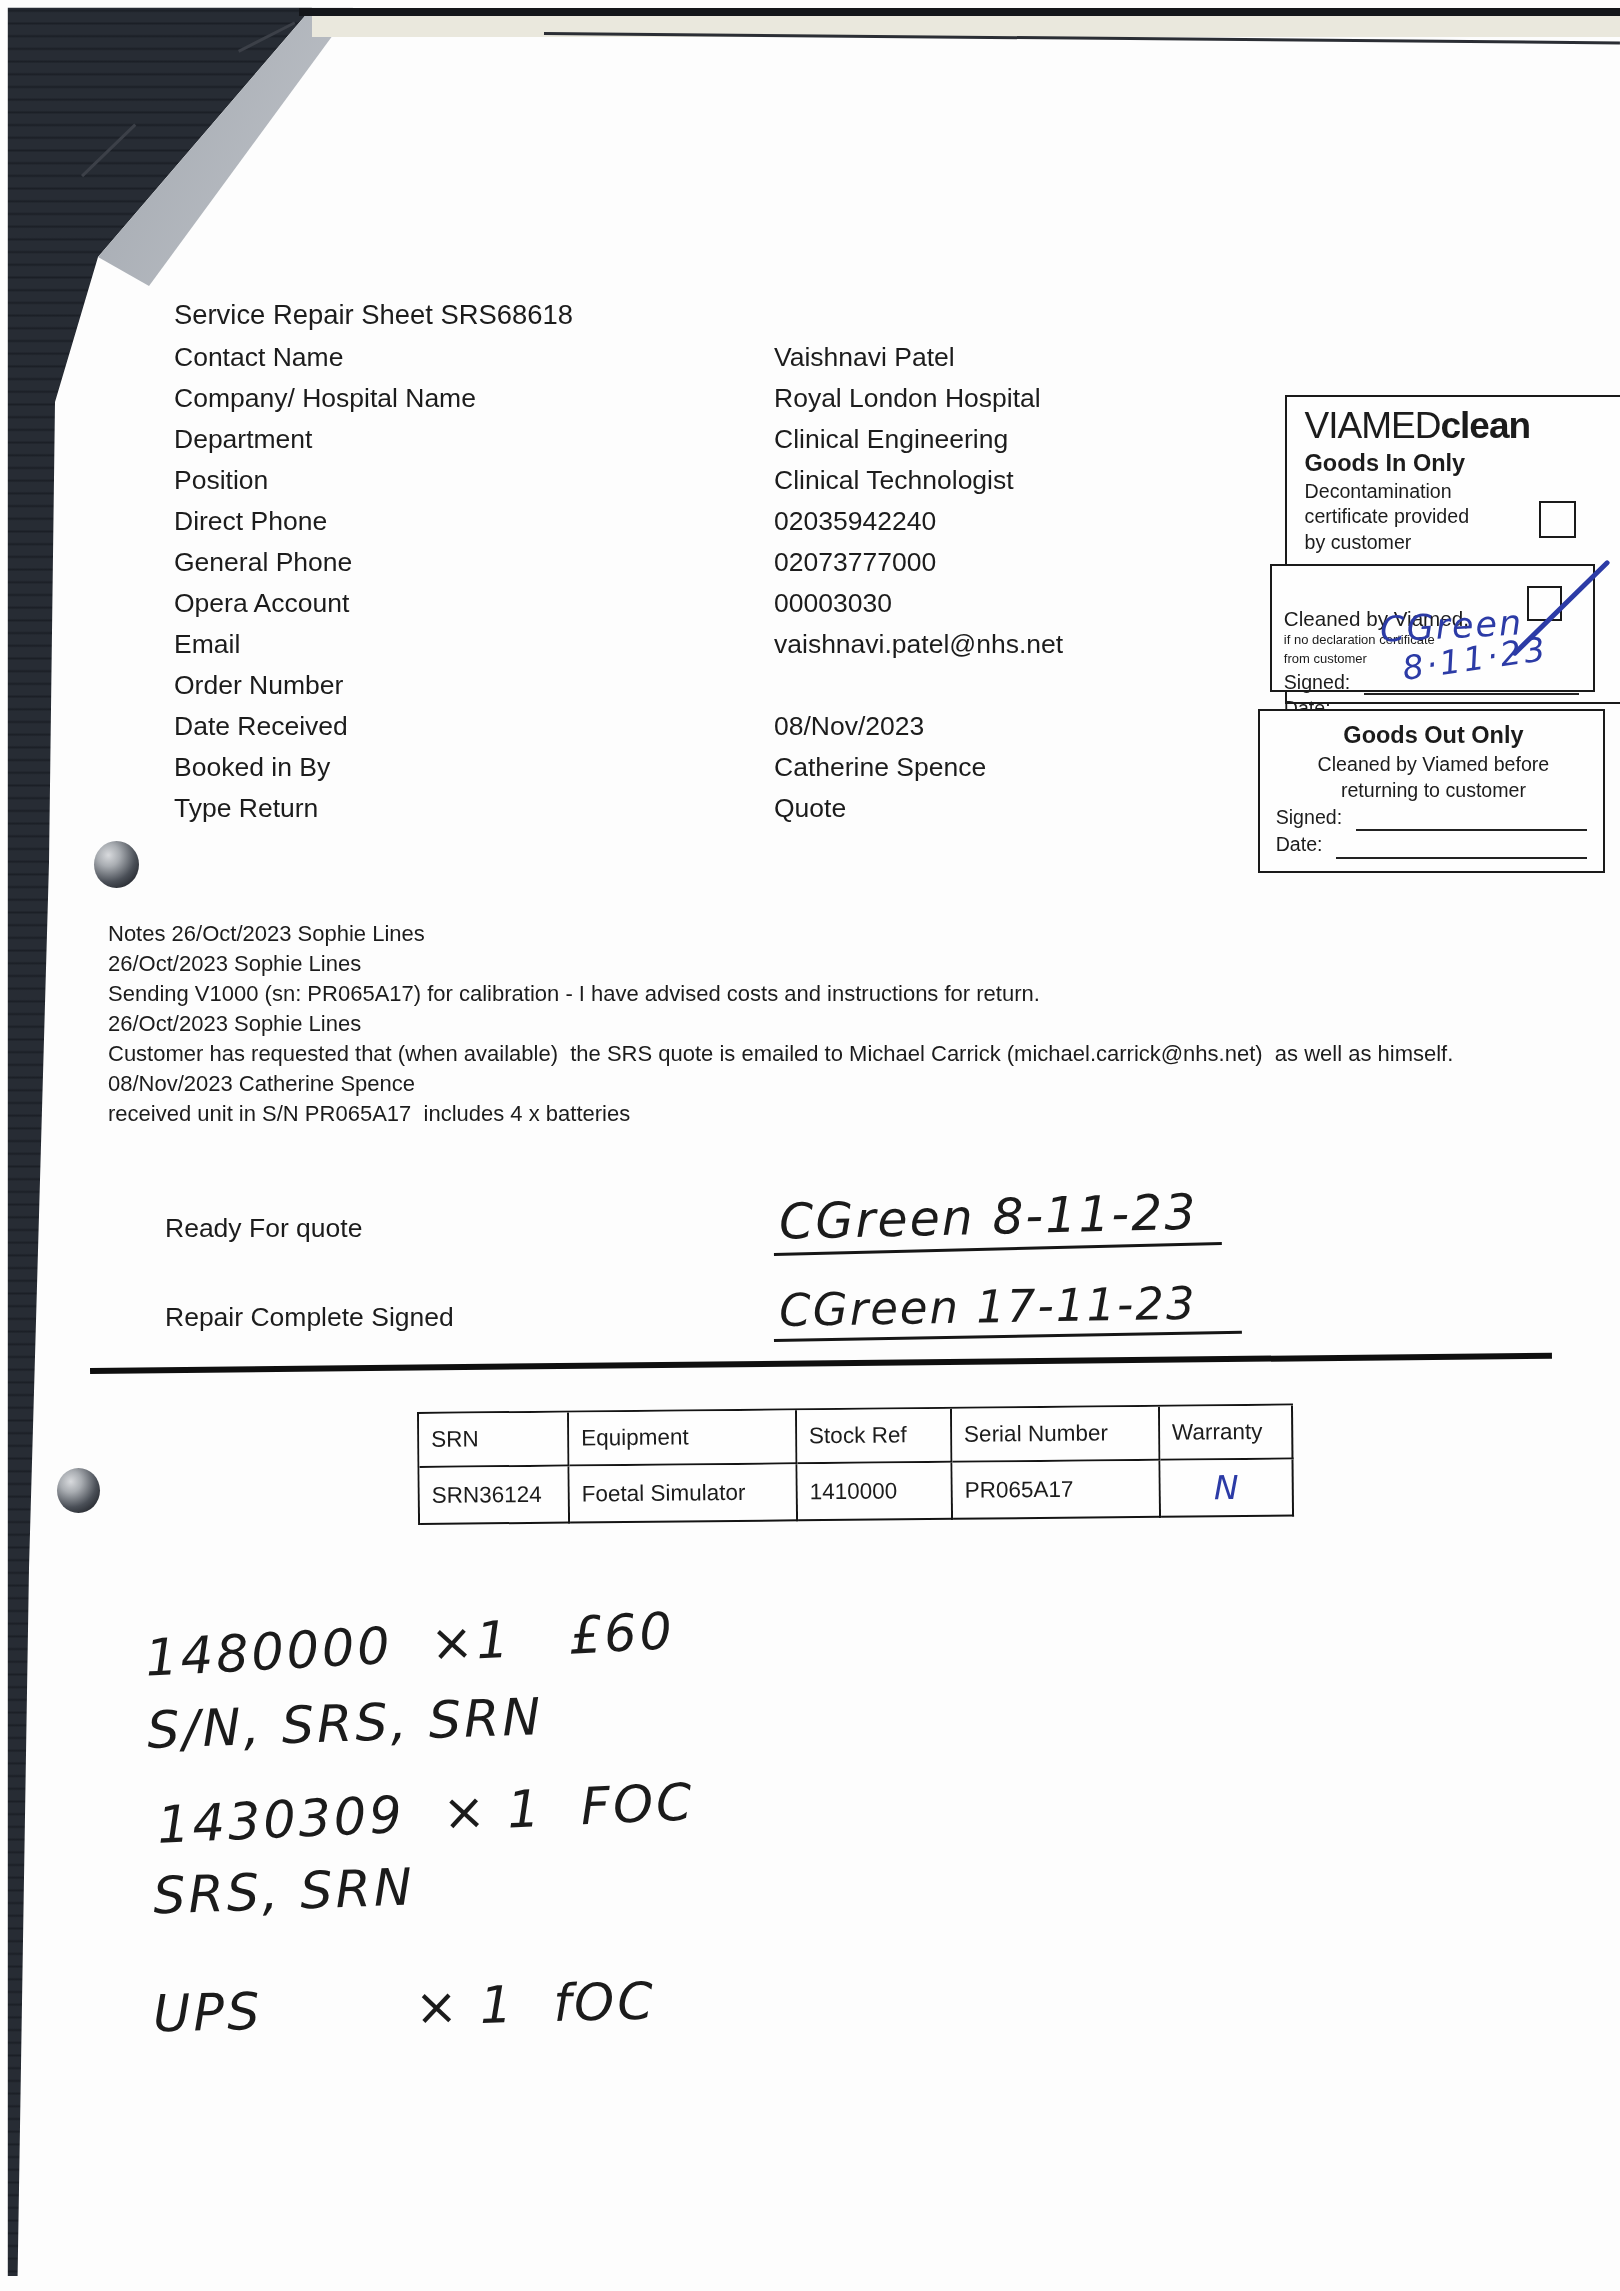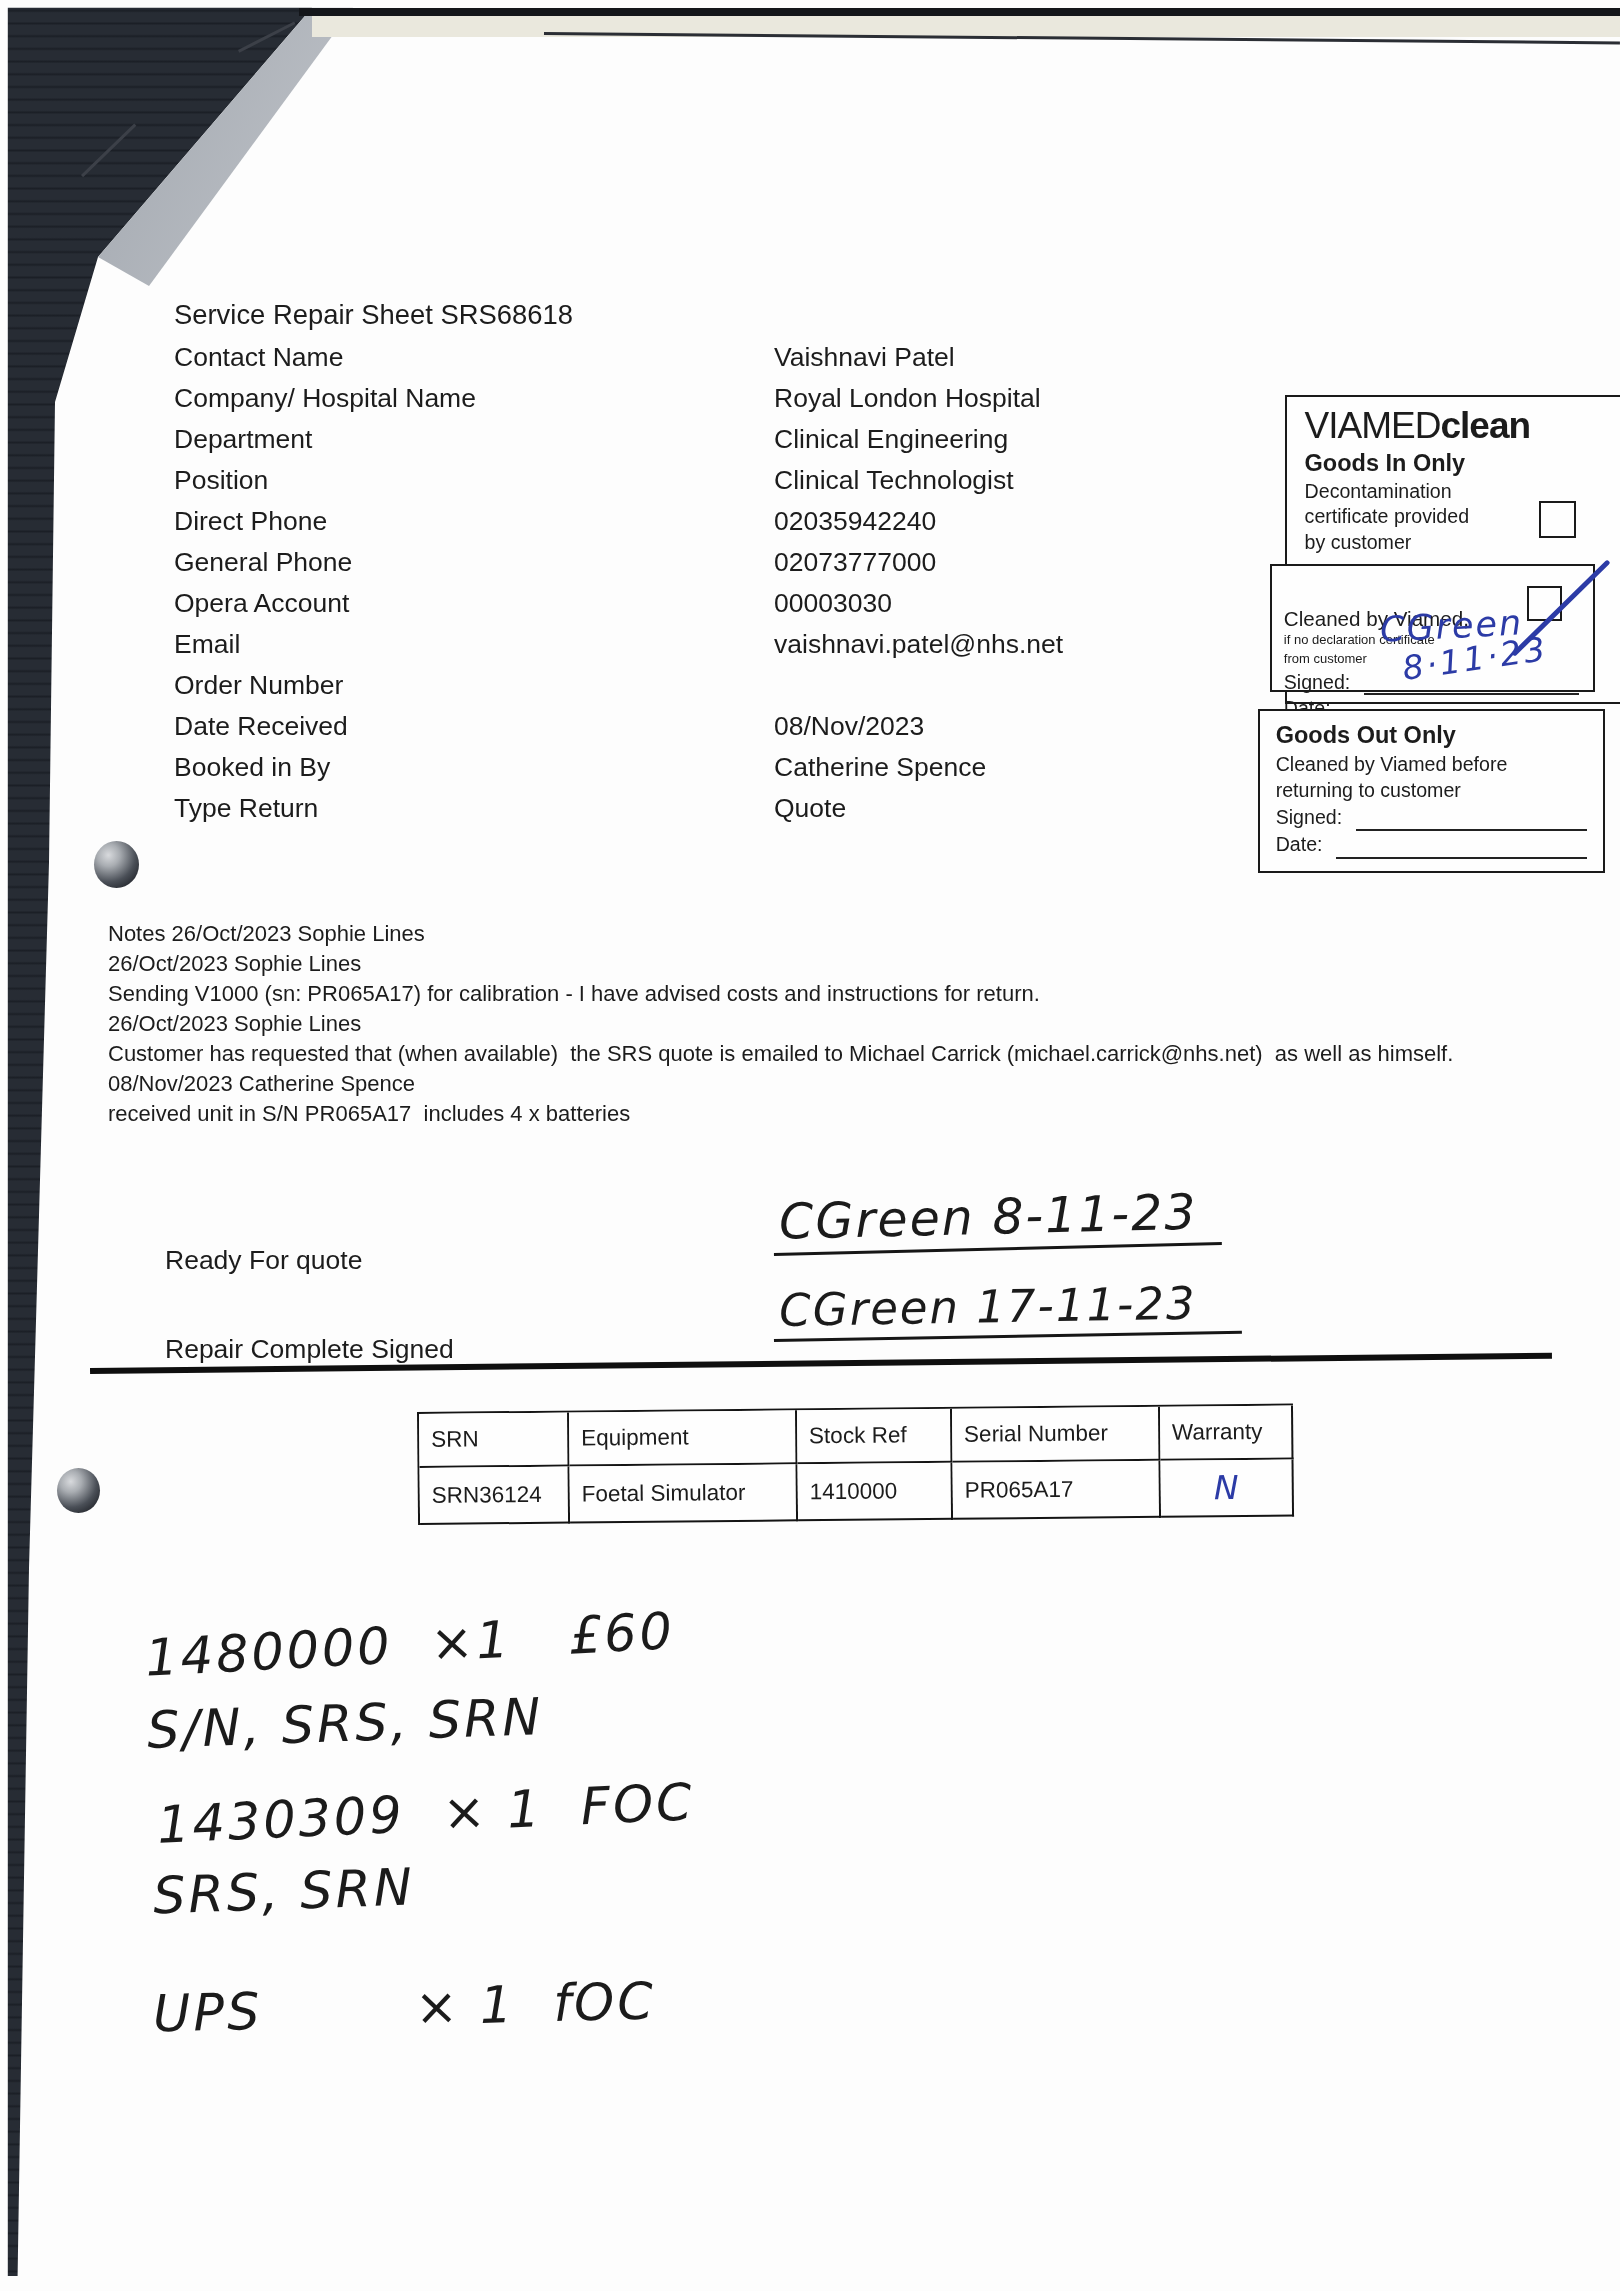--- a/index.html
+++ b/index.html
@@ -41,39 +41,39 @@
   .gi-line{font-size:19.6px;line-height:25.5px;width:245px;}
   .checkbox{position:absolute;box-sizing:border-box;border:2.9px solid #1a1a1a;background:transparent;}
   .cb-decon{left:1539px;top:501px;width:37px;height:37px;}
   .cb-cleaned{left:1527px;top:586px;width:35px;height:35px;}
   .inner-box{left:1270px;top:564px;width:325px;height:128px;border-width:2px;padding:3.9px 9.8px 0 11.8px;}
   .ib-line1{font-size:20.6px;line-height:25.5px;margin-top:36px;}
   .ib-line2{font-size:13px;line-height:18.6px;}
   .sig-row{display:flex;align-items:flex-end;font-size:19.6px;line-height:26.5px;}
   .sig-row .lab{flex:0 0 auto;padding-right:13.7px;}
   .sig-row .line{flex:1;border-bottom:2.9px solid #222;height:23.5px;margin-right:3.9px;}
-  .box-goods-out{left:1258px;top:709px;width:347px;height:164px;padding:7.8px 11.8px 0 15.7px;}
+  .box-goods-out{left:1258px;top:709px;width:347px;height:164px;padding:7.8px 11.8px 0 15.7px;text-align:center;}
   .go-heading{font-size:23.5px;font-weight:bold;line-height:32px;}
   .go-line{font-size:19.6px;line-height:26.5px;}
   .box-goods-out .sig-row{line-height:27.4px;}
 
   
   .hw{font-family:"DejaVu Sans",sans-serif;font-style:italic;}
   .ink-blue{color:#2c3ba6;}
   .ink-black{color:#1b1b1b;}
   .hw-signed{position:absolute;left:1380px;top:606px;font-size:35px;transform:rotate(-3deg);letter-spacing:2px;}
   .hw-date{position:absolute;left:1402px;top:639px;font-size:33px;transform:rotate(-8deg);letter-spacing:2.9px;}
   .tick{position:absolute;left:1507px;top:555px;}
 
   
   .notes{position:absolute;left:108px;top:919px;width:1500px;font-size:22px;line-height:30px;}
   .notes div{white-space:pre-wrap;}
 
   
-  .signoff-label{position:absolute;font-size:26.5px;margin-top:32px;}
+  .signoff-label{position:absolute;font-size:26.5px;}
   .lbl-ready{left:165px;top:1213px;}
   .lbl-repair{left:165px;top:1302px;}
   .sigwrap{position:absolute;border-bottom:3.9px solid #161616;padding:0 5.9px 2px 5.9px;
     transform-origin:left bottom;letter-spacing:2px;}
   .sig1{left:774px;top:1194px;width:436px;font-size:49px;transform:rotate(-1.4deg);}
   .sig2{left:774px;top:1284px;width:456px;font-size:45px;transform:rotate(-1deg);}
   .divider{position:absolute;left:90px;top:1368px;width:1462px;height:5.9px;background:#0f0f0f;
     transform:rotate(-0.6deg);transform-origin:left top;}
 
   

